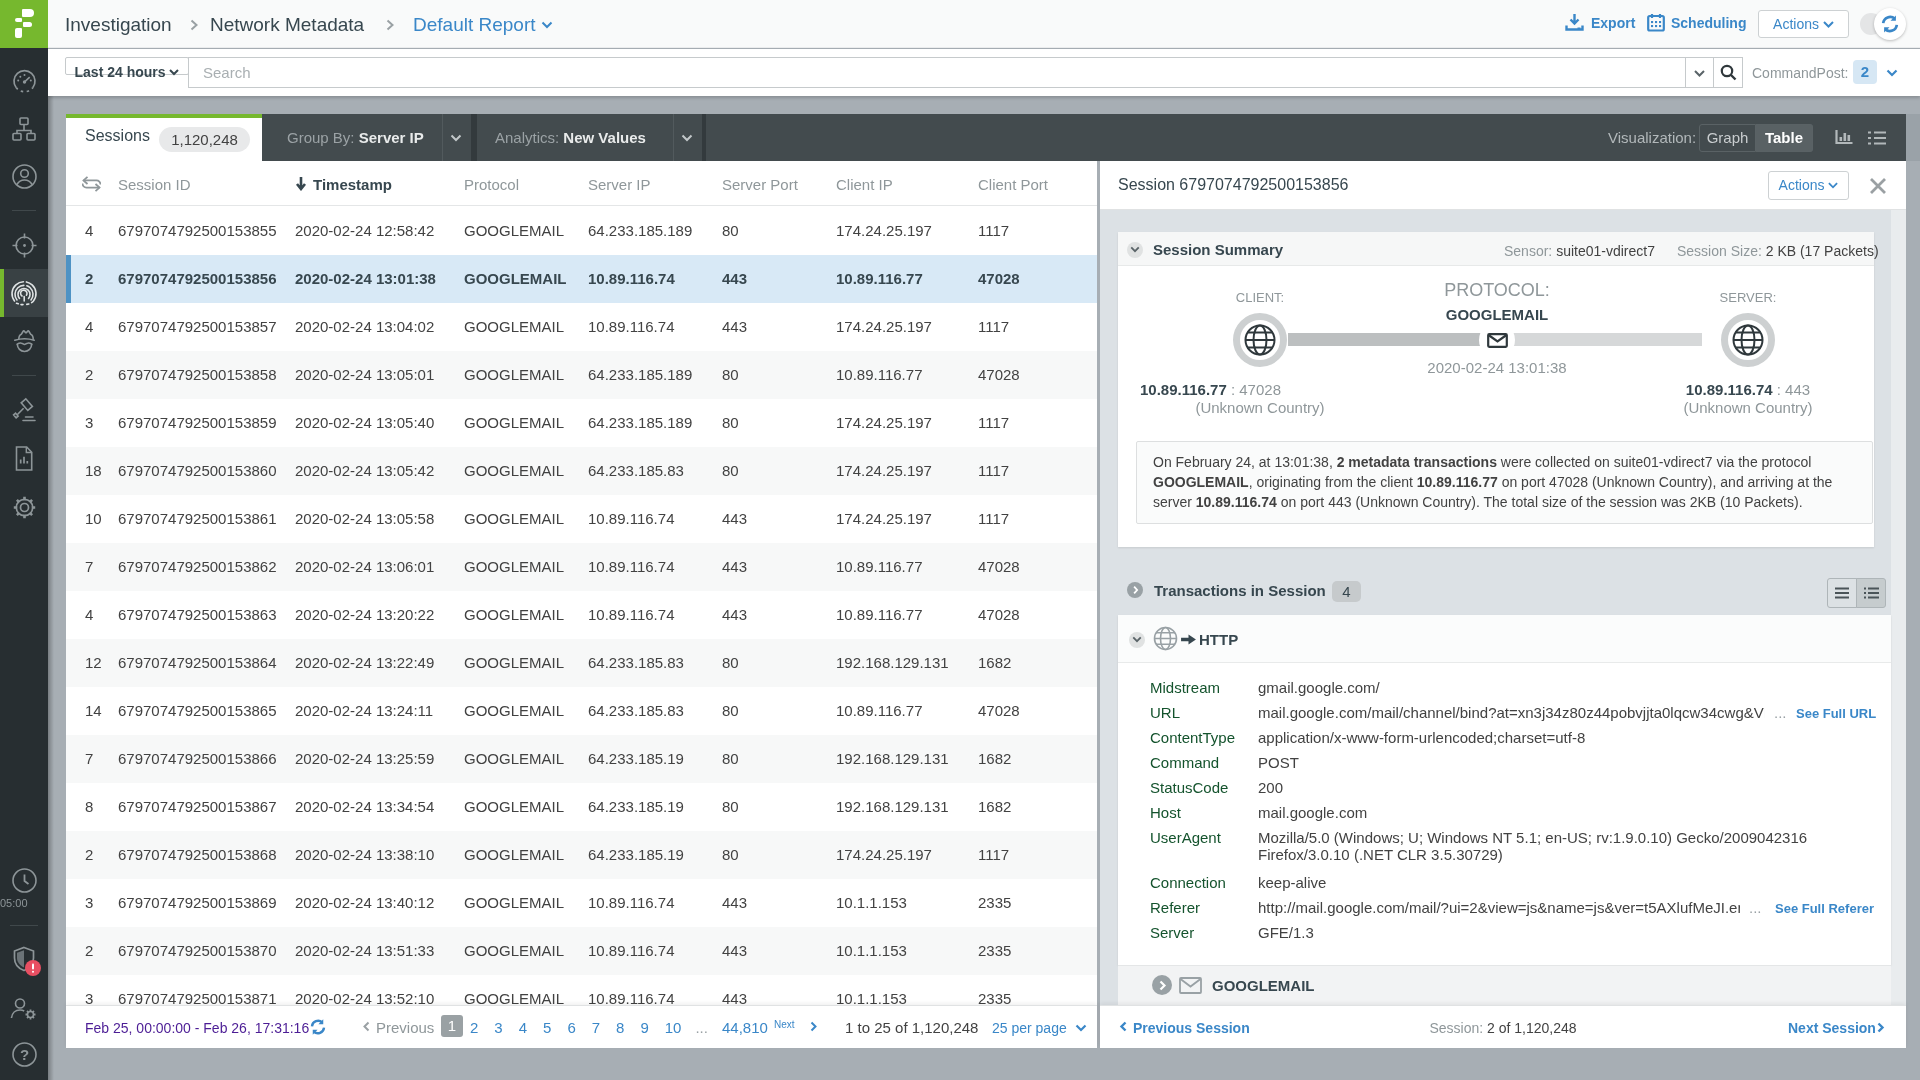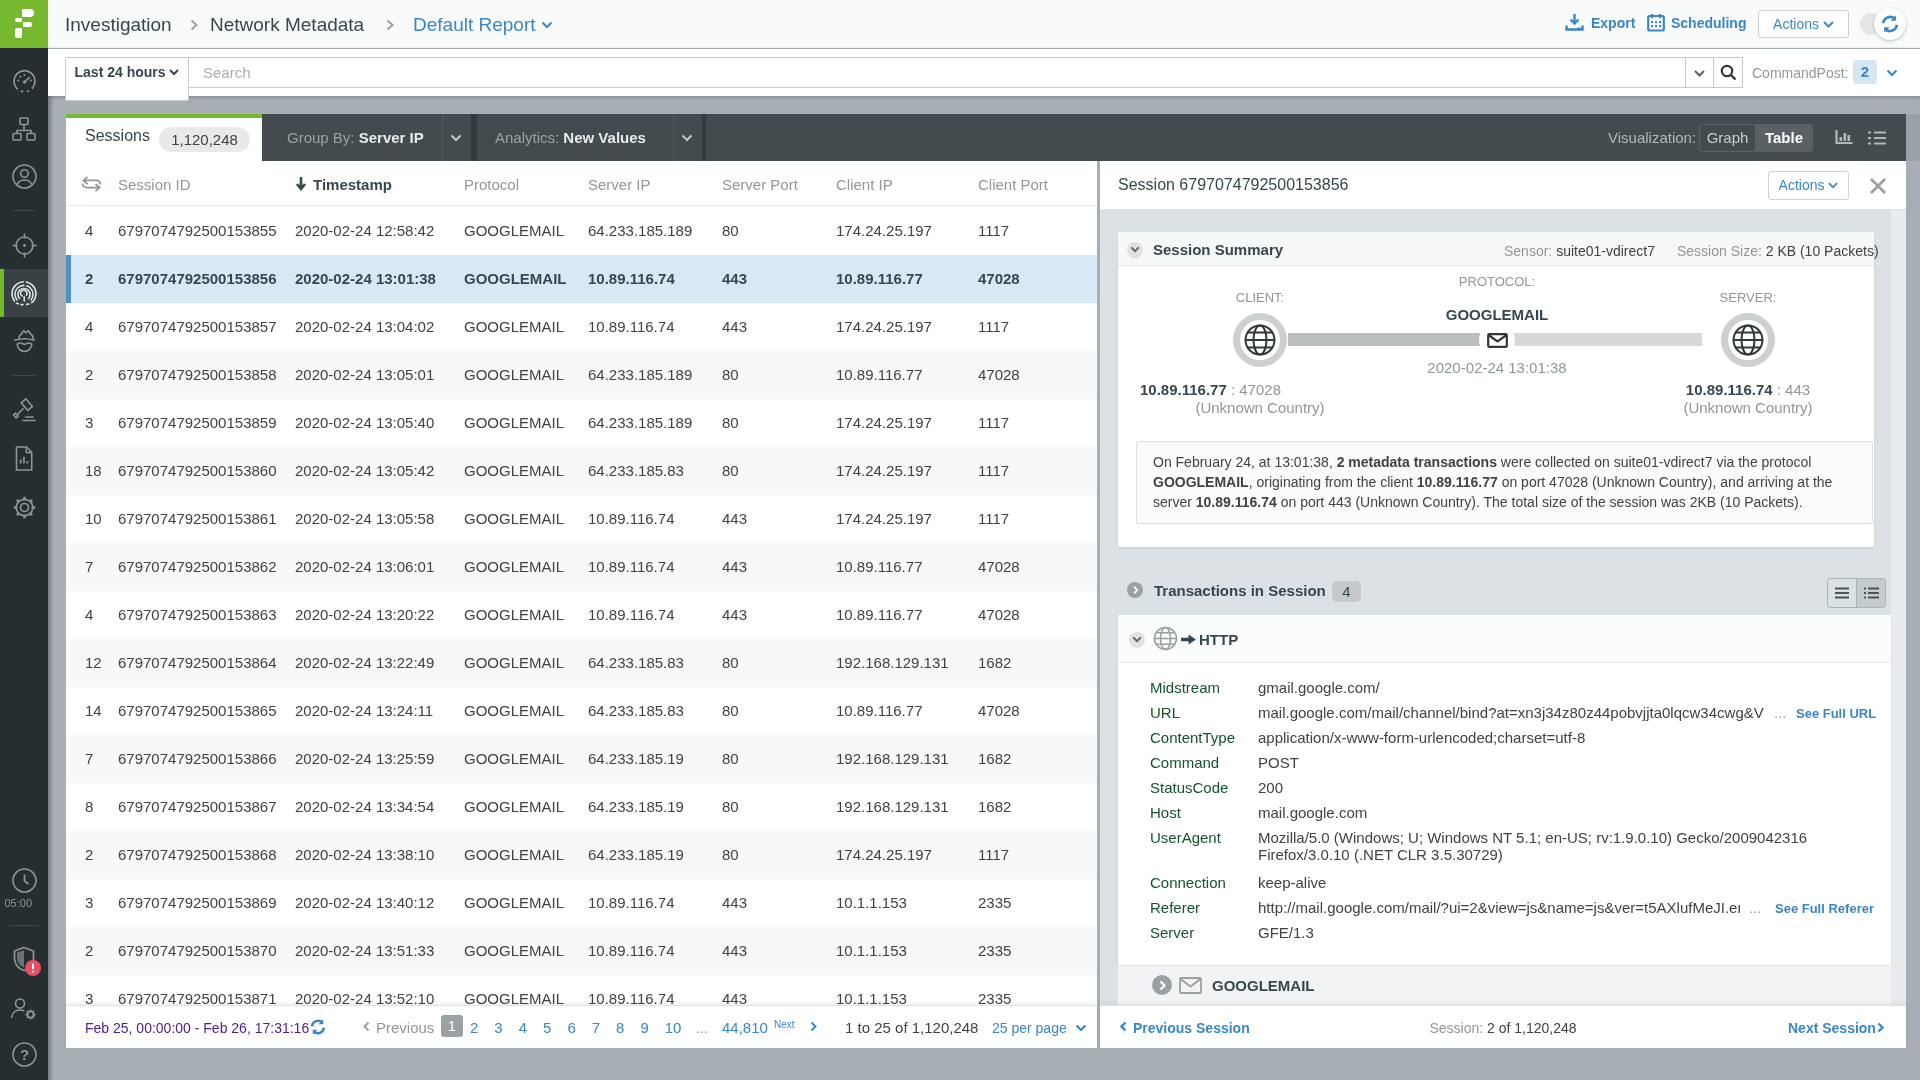--- a/index.html
+++ b/index.html
@@ -76,21 +76,21 @@
 <div class="a" style="left:1881px;top:15px">
     <svg width="18" height="18" viewBox="0 0 18 18">
       <path d="M2.2 8.2a7 7 0 0 1 11.6-4.5" fill="none" stroke="#3a87c8" stroke-width="2.7"></path>
       <path d="M14.9 0.4v5.4h-5.4z" fill="#3a87c8"></path>
       <path d="M15.8 9.8a7 7 0 0 1-11.6 4.5" fill="none" stroke="#3a87c8" stroke-width="2.7"></path>
       <path d="M3.1 17.6v-5.4h5.4z" fill="#3a87c8"></path>
     </svg>
   </div>
 
 <div class="a" style="left:48px;top:49px;width:1872px;height:47px;background:#fff;box-shadow:0 2px 3px rgba(0,0,0,.18)"></div>
-<div class="a dark" style="left:65px;top:57px;width:124px;height:44px;border:1px solid #c6cacc;border-radius:2px;font-size:14px;font-weight:bold;line-height:29px;text-align:center;background:#fff">Last 24 hours <svg width="10" height="7" viewBox="0 0 10 7" style="display:inline;vertical-align:1px">
+<div class="a dark" style="left:65px;top:57px;width:124px;height:18px;border:1px solid #c6cacc;border-radius:2px;font-size:14px;font-weight:bold;line-height:29px;text-align:center;background:#fff">Last 24 hours <svg width="10" height="7" viewBox="0 0 10 7" style="display:inline;vertical-align:1px">
       <path d="M1 1l4 4 4-4" fill="none" stroke="#37474f" stroke-width="2"></path>
     </svg></div>
 <div class="a" style="left:188px;top:57px;width:1498px;height:31px;border:1px solid #c6cacc;background:#fff;font-size:15px;color:#a9afb2;line-height:29px;padding-left:14px">Search</div>
 <div class="a" style="left:1685px;top:57px;width:29px;height:31px;border:1px solid #c6cacc;background:#fff">
     <svg width="11" height="7" viewBox="0 0 11 7" style="margin:12px auto 0">
       <path d="M1 1l4.5 4.5L10 1" fill="none" stroke="#5a6468" stroke-width="2"></path>
     </svg>
   </div>
 <div class="a" style="left:1713px;top:57px;width:30px;height:31px;border:1px solid #c6cacc;background:#fff">
     <svg width="17" height="17" viewBox="0 0 17 17" style="margin:6px auto 0">
@@ -192,21 +192,21 @@
         <circle cx="13.5" cy="13.5" r="8.2" stroke-width="1.7"></circle>
       </g>
     </svg>
   </div>
 <div class="cell" style="top:856px">
     <svg width="27" height="27" viewBox="0 0 27 27">
       <circle cx="13.5" cy="13.5" r="11.5" fill="none" stroke="#8d9598" stroke-width="1.6"></circle>
       <path d="M13.5 7.5v6.5l4 3" fill="none" stroke="#8d9598" stroke-width="1.8"></path>
     </svg>
   </div>
-<div class="a" style="left:0;top:897px;width:32px;text-align:right;font-size:11px;color:#8d9598">05:00</div>
+<div class="a" style="left:0;top:897px;width:32px;text-align:left;font-size:11px;color:#8d9598">05:00</div>
 <div class="a" style="left:10px;top:925px;width:28px;height:1px;background:#40484b"></div>
 <div class="cell" style="top:935px">
     <svg width="26" height="28" viewBox="0 0 26 28">
       <path d="M13 2.5l9.5 3.5v7c0 6-4 10.5-9.5 12.5C7.5 23.5 3.5 19 3.5 13V6z" fill="none" stroke="#8d9598" stroke-width="1.7"></path>
       <path d="M13 5.2v17.3C8.9 20.7 6 17 6 13V7.7z" fill="#6b7377"></path>
     </svg>
     <svg width="16" height="16" viewBox="0 0 16 16" style="position:absolute;margin-left:18px;margin-top:18px">
       <circle cx="8" cy="8" r="8" fill="#e84f62"></circle>
       <rect x="7" y="3.5" width="2" height="6" rx="1" fill="#fff"></rect>
       <rect x="7" y="10.8" width="2" height="2" rx="1" fill="#fff"></rect>
@@ -514,24 +514,24 @@
 
 <div class="a" style="left:1118px;top:232px;width:756px;height:315px;background:#fff;box-shadow:0 1px 2px rgba(0,0,0,.1)"></div>
 <div class="a" style="left:1118px;top:232px;width:756px;height:34px;background:#f6f7f7;border-bottom:1px solid #e7e9e9"></div>
 <div class="a" style="left:1127px;top:242px;width:16px;height:16px;border-radius:8px;background:#e0e2e2">
     <svg width="10" height="7" viewBox="0 0 12 8" style="margin:4px auto 0">
       <path d="M1.5 1.5L6 6l4.5-4.5" fill="none" stroke="#5a6468" stroke-width="2.2"></path>
     </svg>
   </div>
 <div class="a dark b" style="left:1153px;top:241px;font-size:15px">Session Summary</div>
 <div class="a" style="left:1504px;top:243px;font-size:14px"><span class="gray">Sensor: </span><span style="color:#424242">suite01-vdirect7</span></div>
-<div class="a" style="left:1677px;top:243px;font-size:14px"><span class="gray">Session Size: </span><span style="color:#424242">2 KB (10 Packets)</span></div>
+<div class="a" style="left:1677px;top:243px;font-size:14px"><span class="gray">Session Size: </span><span style="color:#424242">2 KB (17 Packets)</span></div>
 
 <div class="a gray" style="left:1160px;top:290px;width:200px;text-align:center;font-size:13px">CLIENT:</div>
-<div class="a gray" style="left:1397px;top:274px;width:200px;text-align:center;font-size:13px">PROTOCOL:</div>
+<div class="a gray" style="left:1397px;top:280px;width:200px;text-align:center;font-size:18px">PROTOCOL:</div>
 <div class="a gray" style="left:1648px;top:290px;width:200px;text-align:center;font-size:13px">SERVER:</div>
 <div class="a dark b" style="left:1397px;top:306px;width:200px;text-align:center;font-size:15px">GOOGLEMAIL</div>
 <div class="a" style="left:1288px;top:333px;width:209px;height:13px;background:#bcbfc0"></div>
 <div class="a" style="left:1497px;top:333px;width:205px;height:13px;background:#d6d8d9"></div>
 <div class="a" style="left:1479px;top:322px;width:36px;height:36px;border-radius:18px;background:#fff"></div>
 <div class="a" style="left:1487px;top:333px">
     <svg width="21" height="15" viewBox="0 0 21 15">
       <rect x="1.2" y="1.2" width="18.6" height="12.6" rx="1" fill="none" stroke="#2f383c" stroke-width="2.2"></rect>
       <path d="M1.5 2l9 6.5L19.5 2" fill="none" stroke="#2f383c" stroke-width="2.2"></path>
     </svg>

